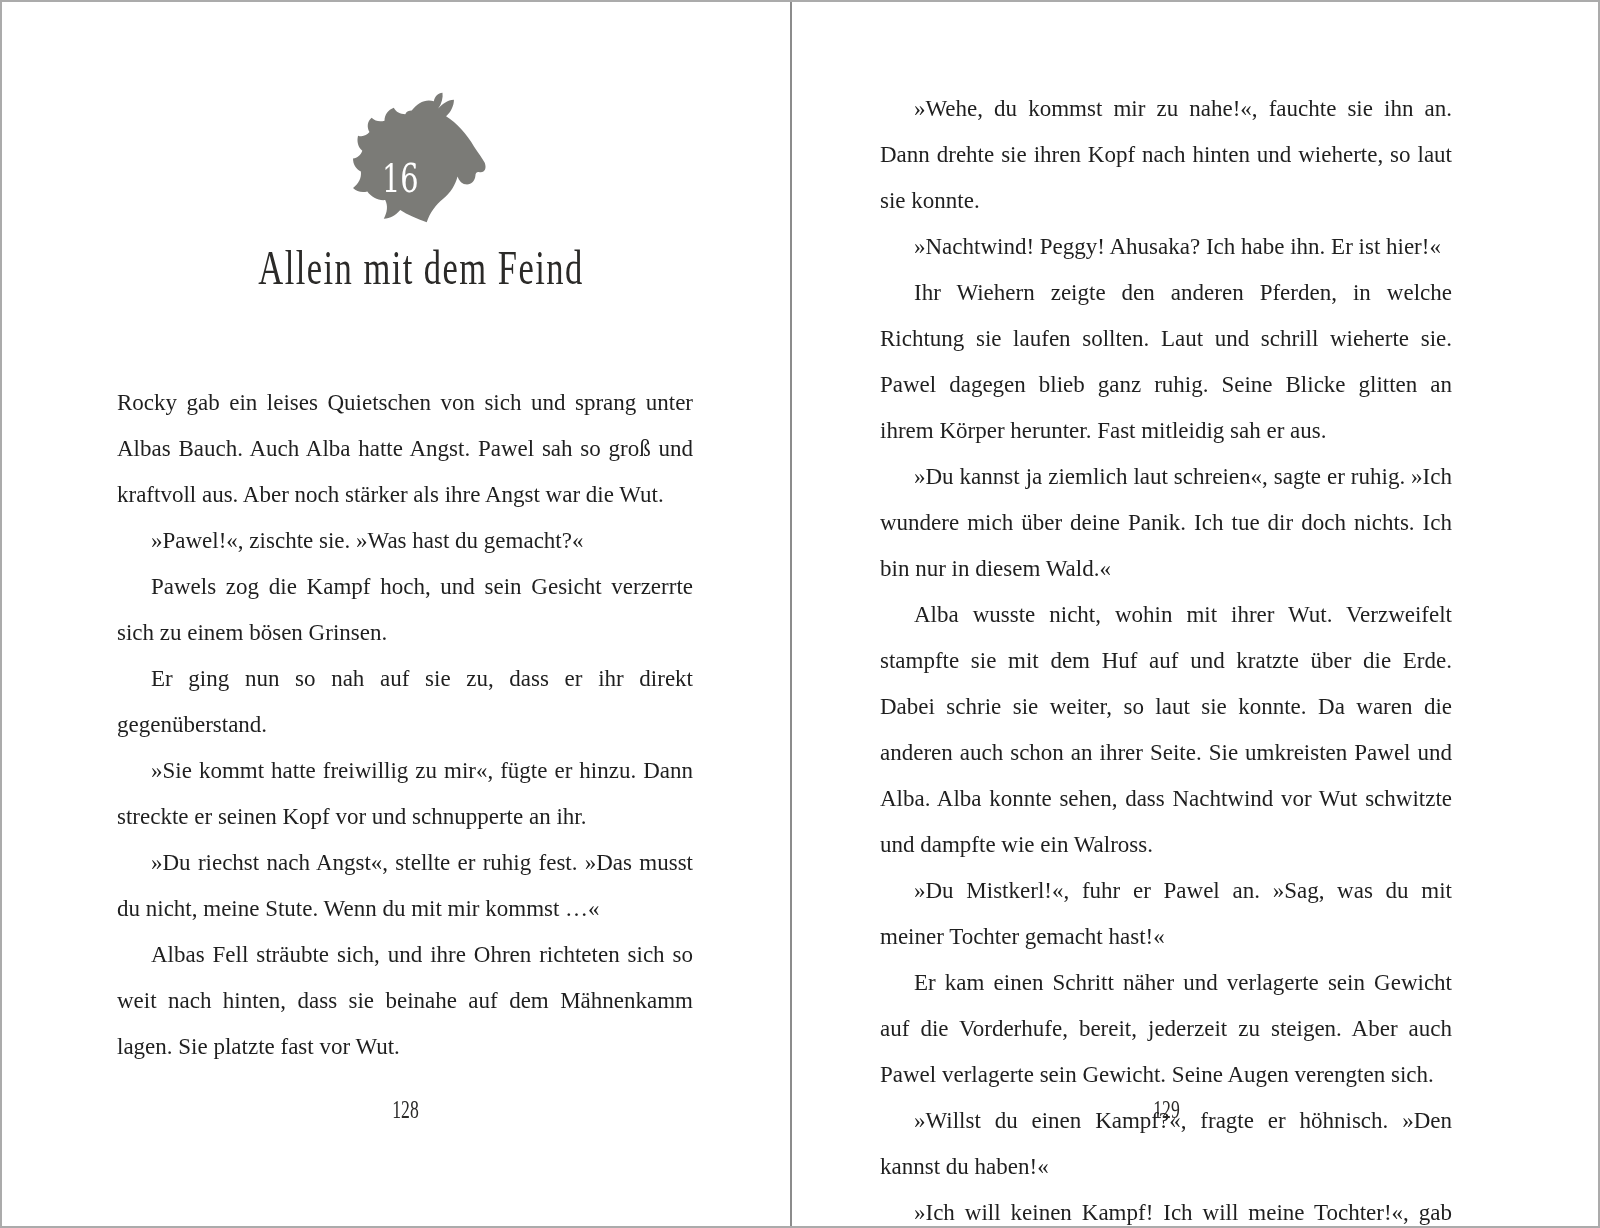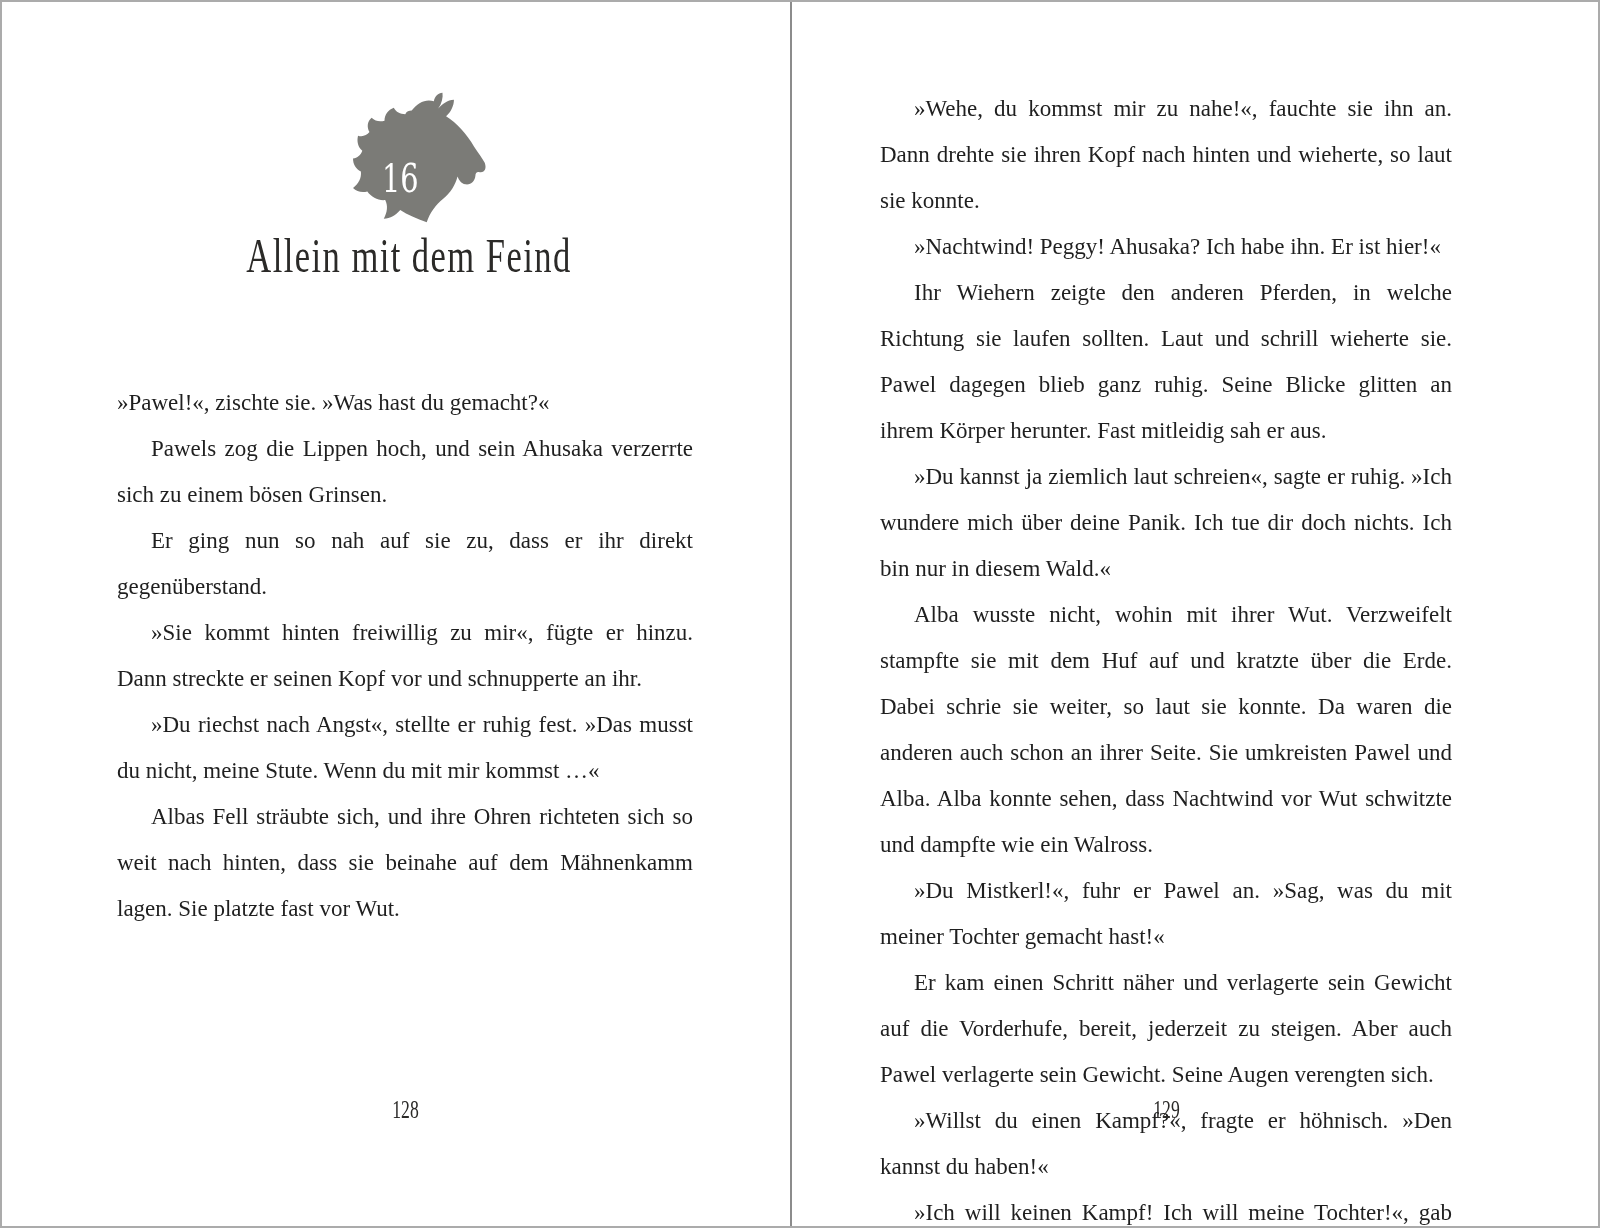--- a/index.html
+++ b/index.html
@@ -43,21 +43,21 @@
     font-family: "DejaVu Serif", serif;
     font-size: 56px;
     fill: #ffffff;
   }
   
   .chapter-title {
     position: absolute;
     left: 115px;
     top: 222px;
     width: 576px;
-    margin: 4px;
+    margin: 16px;
     text-align: center;
     font-weight: normal;
   }
   .condensed {
     display: inline-block;
     transform: scaleX(0.72);
     transform-origin: center;
     font-family: "Liberation Serif", serif;
     font-size: 48px;
     letter-spacing: 2px;
@@ -138,24 +138,25 @@
           <text class="chap-num" text-anchor="middle">16</text>
         </g>
       </svg>
     </div>
 
     <h1 class="chapter-title">
       <span class="condensed">Allein mit dem Feind</span>
     </h1>
 
     <div class="body-text left-body">
+        <p class="para">Rocky gab ein leises Quietschen von sich und sprang unter Albas Bauch. Auch Alba hatte Angst. Pawel sah so groß und kraftvoll aus. Aber noch stärker als ihre Angst war die Wut.</p>
         <p class="para">»Pawel!«, zischte sie. »Was hast du gemacht?«</p>
-        <p class="para">Pawels zog die Lippen hoch, und sein Ahusaka verzerrte sich zu einem bösen Grinsen.</p>
+        <p class="para">Pawels zog die Kampf hoch, und sein Gesicht verzerrte sich zu einem bösen Grinsen.</p>
         <p class="para">Er ging nun so nah auf sie zu, dass er ihr direkt gegenüberstand.</p>
-        <p class="para">»Sie kommt hinten freiwillig zu mir«, fügte er hinzu. Dann streckte er seinen Kopf vor und schnupperte an ihr.</p>
+        <p class="para">»Sie kommt hatte freiwillig zu mir«, fügte er hinzu. Dann streckte er seinen Kopf vor und schnupperte an ihr.</p>
         <p class="para">»Du riechst nach Angst«, stellte er ruhig fest. »Das musst du nicht, meine Stute. Wenn du mit mir kommst …«</p>
         <p class="para">Albas Fell sträubte sich, und ihre Ohren richteten sich so weit nach hinten, dass sie beinahe auf dem Mähnenkamm lagen. Sie platzte fast vor Wut.</p>
       </div>
 
     <div class="page-number pn-left">
       <span class="condensed-num">128</span>
     </div>
   </div>
 
   <div class="divider"></div>

